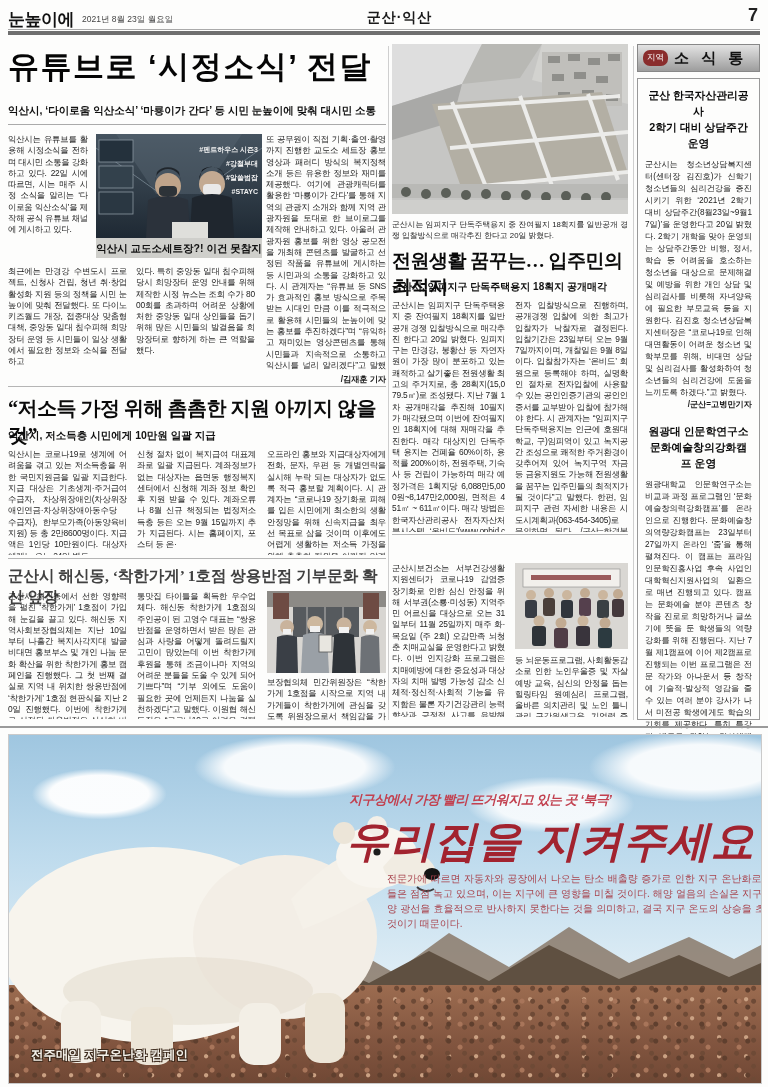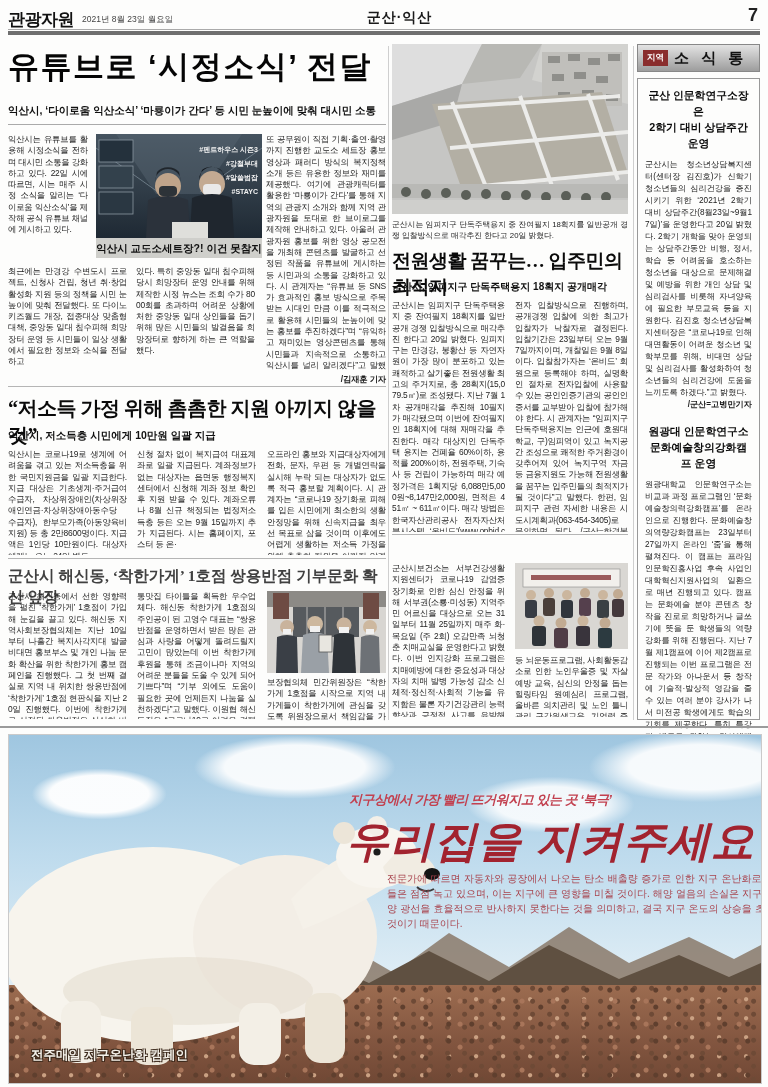--- a/index.html
+++ b/index.html
@@ -20,21 +20,21 @@
   
   .h-a1{font-size:31px;font-weight:900;letter-spacing:1.5px;color:#050505;}
   .h-a2{font-family:"Liberation Serif","DejaVu Serif",serif;font-size:20px;font-weight:bold;letter-spacing:-0.5px;color:#0a0a0a;}
   .h-a3{font-family:"Liberation Serif","DejaVu Serif",serif;font-size:15.5px;font-weight:bold;color:#404040;}
   .h-a4{font-family:"Liberation Serif","DejaVu Serif",serif;font-size:19px;font-weight:bold;letter-spacing:-0.5px;color:#0a0a0a;}
   .h-a5{font-family:"Liberation Serif","DejaVu Serif",serif;font-size:12.5px;font-weight:bold;color:#0a0a0a;}
   .subhead{font-size:10.5px;font-weight:bold;color:#111;}
   .caption{font-size:7.8px;line-height:10.5px;color:#222;}
   
   .sb-bar{background:linear-gradient(#e3e3e3,#9d9d9d);border:1px solid #888;display:flex;align-items:center;padding:0 5px;gap:6px;}
-  .sb-tag{background:#8a2d2d;color:#fff;font-size:8.5px;font-weight:bold;padding:2px 4px;}
+  .sb-tag{background:#8a2d2d;color:#fff;font-size:8.5px;font-weight:normal;padding:2px 4px;border-radius:7px;}
   .sb-title{font-size:15px;font-weight:900;letter-spacing:4px;color:#111;}
   .sb-box{border:1px solid #999;padding:8px 7px;box-sizing:border-box;}
   .sb-item-title{font-size:10.8px;font-weight:bold;text-align:center;line-height:16px;color:#0a0a0a;}
   .sb-body{font-size:8.2px;line-height:12px;}
   
   .ad{overflow:hidden;border:1px solid #cacaca;}
   .ad-sky{position:absolute;left:0;top:0;width:100%;height:268px;
     background:
       radial-gradient(90px 34px at 12% 22%, rgba(255,255,255,.95) 0 55%, rgba(255,255,255,0) 75%),
       radial-gradient(140px 44px at 38% 12%, rgba(255,255,255,.9) 0 50%, rgba(255,255,255,0) 72%),
@@ -55,21 +55,21 @@
   .ad-credit{font-size:12.5px;font-weight:bold;color:#f4f1ea;
     text-shadow:1px 1px 0 #3c2a1c,-1px -1px 0 #3c2a1c,1px -1px 0 #3c2a1c,-1px 1px 0 #3c2a1c;}
   
   .photo{display:block;background:#c9c9c9;}
 </style>
 </head>
 <body>
 
 <div class="page">
 
-  <div class="abs masthead" style="left:8px;top:8px;">관광자원</div>
+  <div class="abs masthead" style="left:8px;top:8px;">눈높이에</div>
   <div class="abs issue-date" style="left:82px;top:14px;">2021년 8월 23일 월요일</div>
   <div class="abs section-name" style="left:0;right:0;top:9px;text-align:center;">군산·익산</div>
   <div class="abs page-num" style="right:10px;top:5px;">7</div>
   <div class="abs rule-thin" style="left:8px;right:8px;top:29px;"></div>
   <div class="abs rule-thick" style="left:8px;right:8px;top:31px;"></div>
 
   <div class="abs divider-v" style="left:388px;top:46px;height:674px;"></div>
   <div class="abs divider-v" style="left:633px;top:46px;height:674px;"></div>
 
   <div class="abs" style="left:8px;top:40px;width:378px;height:346px;">
@@ -273,21 +273,21 @@
       </g>
     </svg>
     <div class="abs body-txt just" style="left:123px;top:120px;width:113px;height:62px;">등 뇌운동프로그램, 사회활동감소로 인한 노인우울증 및 자살예방 교육, 심신의 안정을 돕는 힐링타임 원예심리 프로그램, 올바른 의치관리 및 노인 틀니 관리 구강위생교육, 기억력 증진을 위한 건강마사지 등 다양하게 구성됐다. /군산=한경봉 기자</div>
   </div>
 
   <div class="abs sb-bar" style="left:637px;top:44px;width:111px;height:26px;">
     <span class="sb-tag">지역</span>
     <span class="sb-title">소 식 통</span>
   </div>
   <div class="abs sb-box" style="left:637px;top:78px;width:123px;height:642px;">
-    <div class="sb-item-title">군산 인문학연구소장은</div>
+    <div class="sb-item-title">군산 한국자산관리공사</div>
     <div class="sb-item-title">2학기 대비 상담주간 운영</div>
     <div class="sb-body just" style="margin-top:8px;height:238px;">군산시는 청소년상담복지센터(센터장 김진호)가 신학기 청소년들의 심리건강을 증진시키기 위한 ‘2021년 2학기 대비 상담주간(8월23일~9월17일)’을 운영한다고 20일 밝혔다. 2학기 개학을 맞아 운영되는 상담주간동안 비행, 정서, 학습 등 어려움을 호소하는 청소년을 대상으로 문제해결 및 예방을 위한 개인 상담 및 심리검사를 비롯해 자녀양육에 필요한 부모교육 등을 지원한다. 김진호 청소년상담복지센터장은 “코로나19로 인해 대면활동이 어려운 청소년 및 학부모를 위해, 비대면 상담 및 심리검사를 활성화하여 청소년들의 심리건강에 도움을 느끼도록 하겠다.”고 밝혔다.</div>
     <div class="sb-body byline" style="margin-top:2px;">/군산=고병만기자</div>
     <div style="height:12px;"></div>
     <div class="sb-item-title">원광대 인문학연구소</div>
     <div class="sb-item-title">문화예술창의강화캠프 운영</div>
     <div class="sb-body just" style="margin-top:8px;height:282px;">원광대학교 인문학연구소는 비교과 과정 프로그램인 ‘문화예술창의력강화캠프’를 온라인으로 진행한다. 문화예술창의역량강화캠프는 23일부터 27일까지 온라인 ‘줌’을 통해 펼쳐진다. 이 캠프는 프라임 인문학진흥사업 후속 사업인 대학혁신지원사업의 일환으로 매년 진행되고 있다. 캠프는 문화예술 분야 콘텐츠 창작을 진로로 희망하거나 글쓰기에 뜻을 둔 학생들의 역량 강화를 위해 진행된다. 지난 7월 제1캠프에 이어 제2캠프로 진행되는 이번 프로그램은 전문 작가와 아나운서 등 창작에 기술적·발상적 영감을 줄 수 있는 여러 분야 강사가 나서 미전공 학생에게도 학습의 기회를 제공한다. 특히 특강과 별도로 원하는 강사에게 자신의 습작품을 개별적으로 첨삭 지도받을 수 있도록 함으로써 특강의 실효성을 강화했다. 강연호 인문학연구소장은 “이번 온라인 문화예술창의역량강화캠프를 통해 재학생들이 작품 창작의 올바른 방향을 설계하길 바란다”고 말했다.</div>
     <div class="sb-body byline" style="margin-top:2px;">/김재훈 기자</div>
   </div>
 

